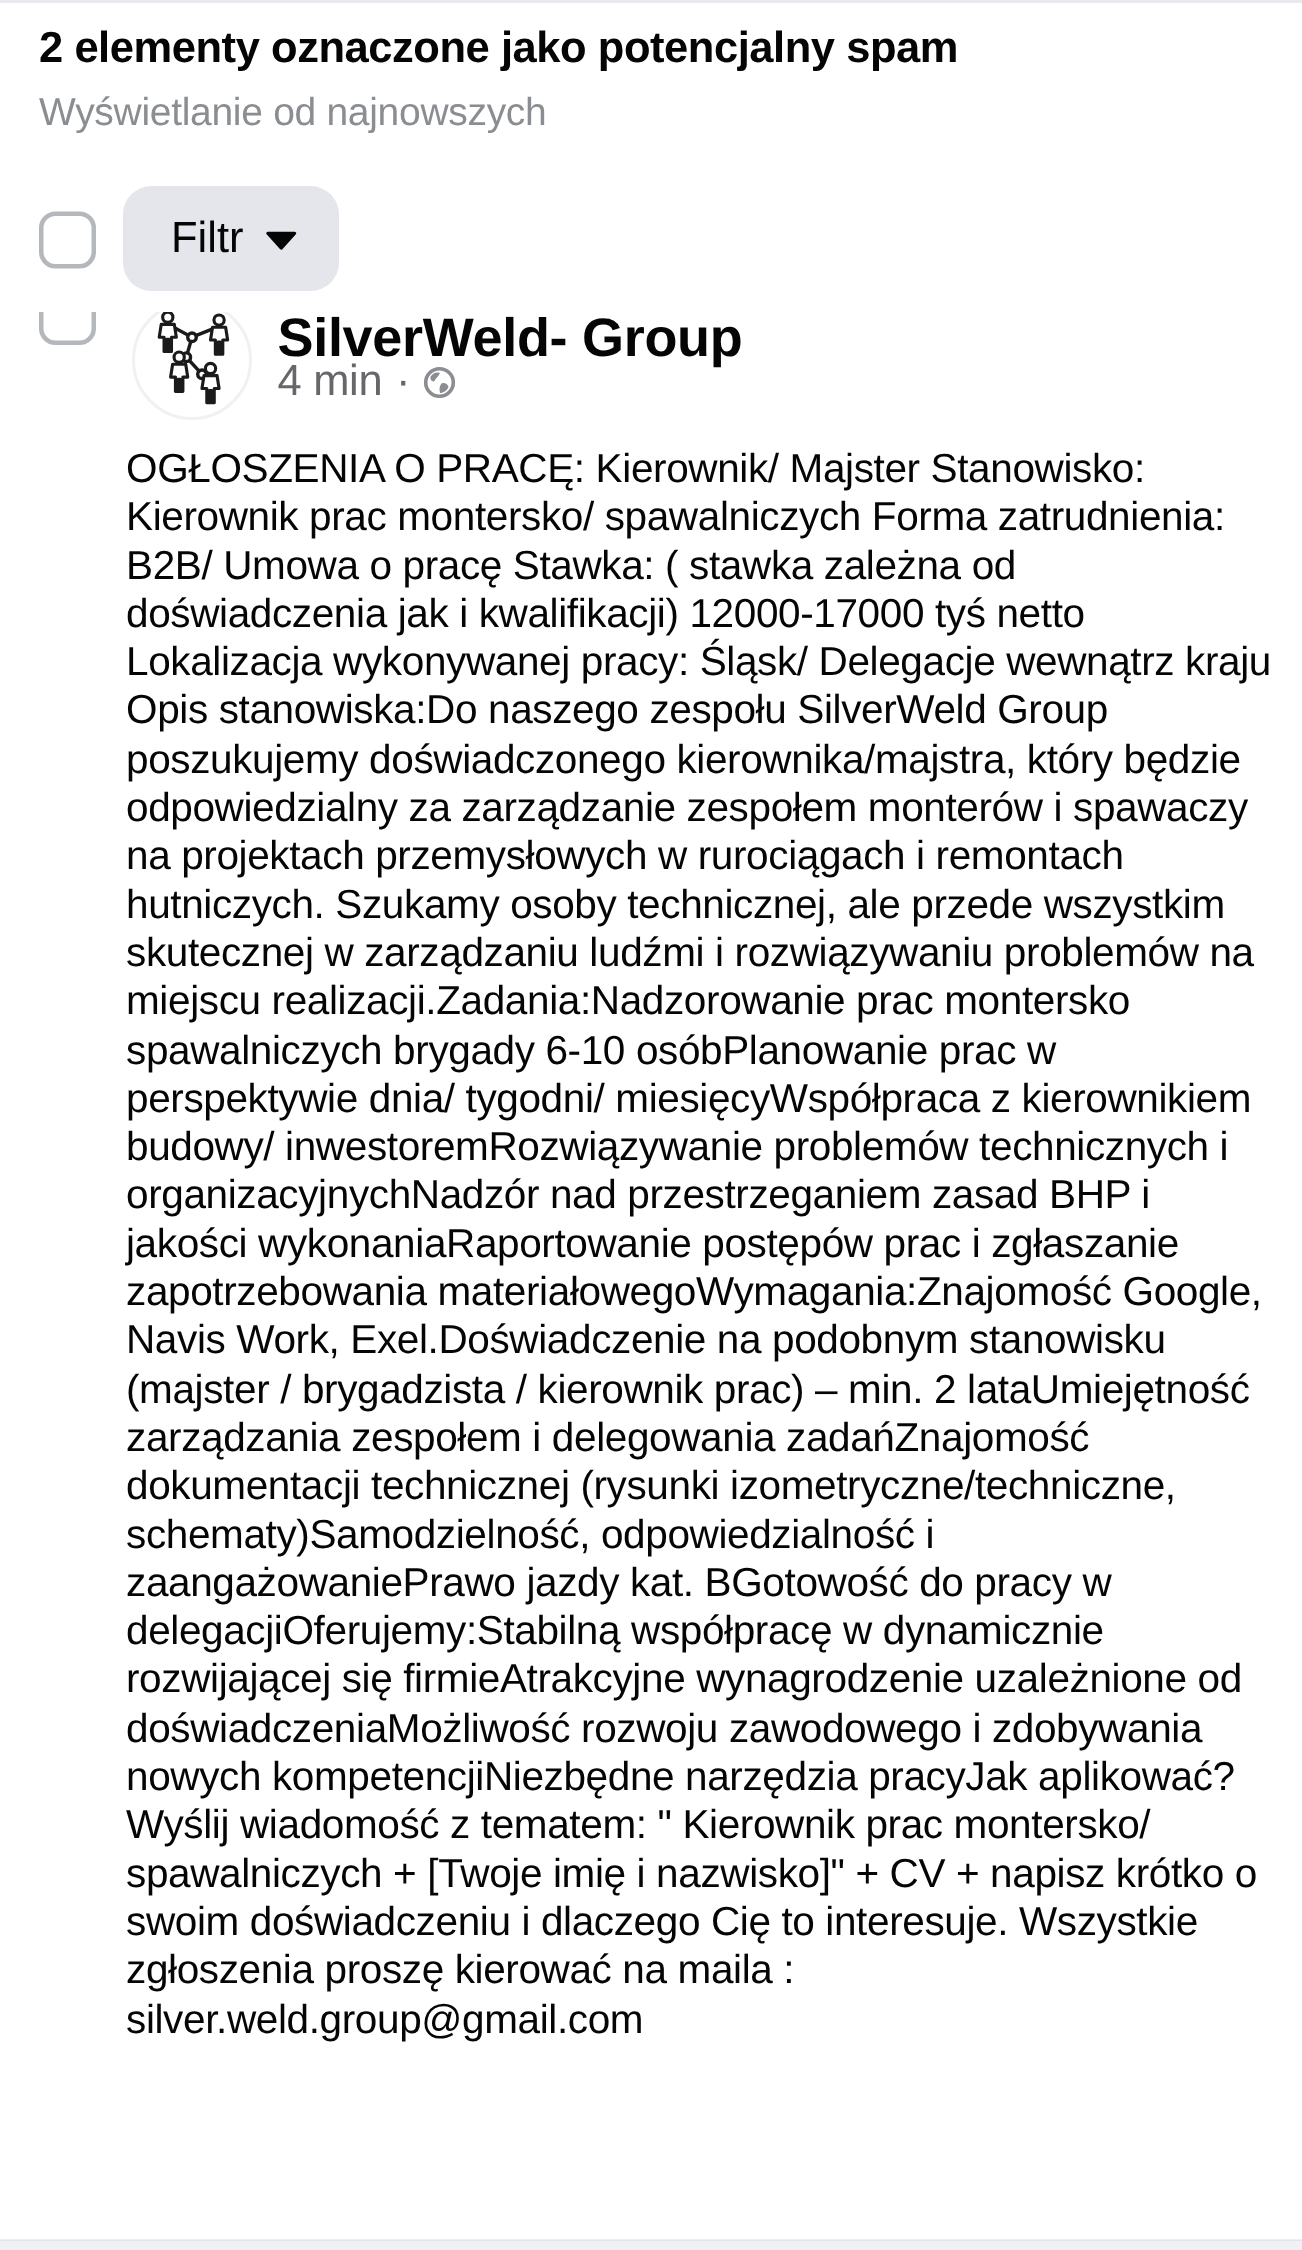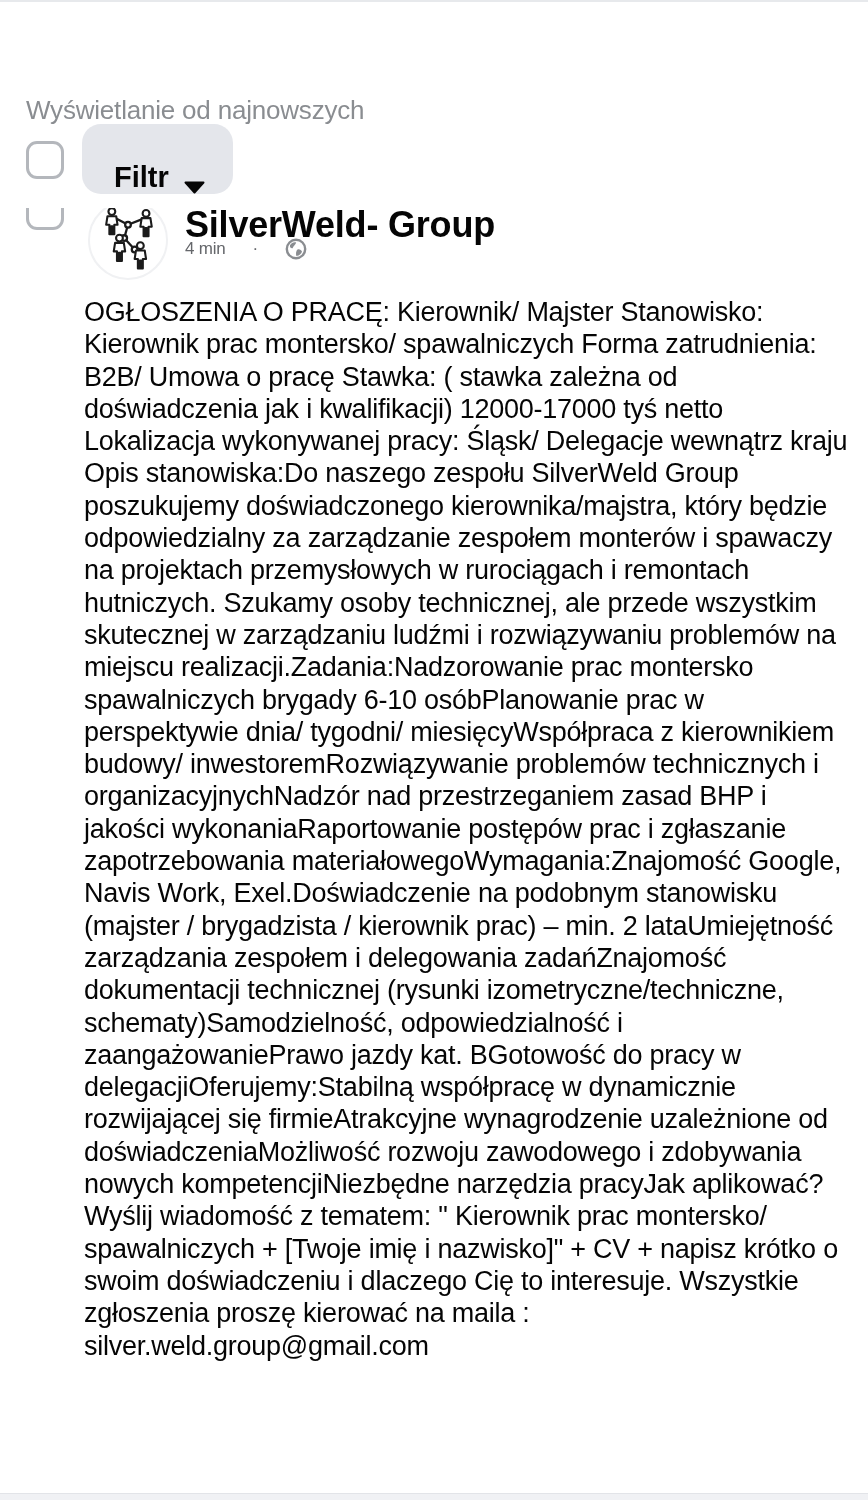--- a/index.html
+++ b/index.html
@@ -21,56 +21,55 @@
   }
   .page-title {
     position:absolute; left:26px; top:16px;
     font-size:29px; font-weight:600; letter-spacing:-0.3px; color:#050505;
     white-space:nowrap;
   }
   .page-subtitle {
     position:absolute; left:26px; top:59px;
     font-size:26px; font-weight:400; letter-spacing:-0.2px; color:#8a8d91;
     white-space:nowrap;
-    margin-top:36px;
   }
   .checkbox {
     position:absolute; width:38px; height:38px;
     border:3px solid #b4b7bc; border-radius:11px; background:#fff;
     cursor:pointer;
   }
   .select-all-checkbox { left:26px; top:141px; }
   .filter-button {
     position:absolute; left:82px; top:124px; height:70px;
-    display:flex; align-items:flex-end; gap:15px;
+    display:flex; align-items:center; gap:15px;
     padding:0 28px 0 32px;
     background:#e4e6eb; border:none; border-radius:19px;
-    font-family:inherit; font-size:29px; font-weight:700; color:#050505;
+    font-family:inherit; font-size:29px; font-weight:400; color:#050505;
     cursor:pointer;
   }
   .caret-down { display:block; margin-top:3px; }
   
   .post-row { position:absolute; left:0; top:0; width:868px; z-index:1; }
   .row-checkbox { left:26px; top:192px; }
   .avatar {
     position:absolute; left:88px; top:200px;
     width:80px; height:80px; border-radius:50%;
     background:#fff; border:2px solid #f0f1f3;
     display:flex; align-items:center; justify-content:center;
     cursor:pointer; overflow:hidden;
   }
   .author-name {
     position:absolute; left:185px; top:204px;
     font-size:36px; font-weight:700; letter-spacing:-0.2px; color:#050505;
     white-space:nowrap; cursor:pointer;
   }
   .post-meta {
     position:absolute; left:185px; top:238px;
-    display:flex; align-items:center; gap:27px;
-    font-size:17px; color:#65676b; letter-spacing:-0.2px;justify-content:space-between;
+    display:flex; align-items:center; gap:9px;
+    font-size:29px; color:#65676b; letter-spacing:-0.2px;justify-content:space-between;
   }
   .meta-dot { color:#65676b; }
   .post-body {
     position:absolute; left:84px; top:284px; width:766px;
     font-size:27px; line-height:32.3px; letter-spacing:-0.25px;
     color:#050505; text-align:left; word-wrap:break-word;margin-top:12px;
   }
   
   .bottom-band {
     position:absolute; left:0; top:1493px; width:868px; height:7px;
@@ -128,20 +127,21 @@
         <path d="M5,7.2 C6.5,4.8 9,3.8 11.2,4.6 C10.6,7 8.6,7.6 7.6,10.2 C6,10.6 4.6,9.2 5,7.2 Z" fill="#8a8d91"></path>
         <path d="M12.5,11.5 C14.5,11 16.5,12 17,13.8 C16,16.4 13.6,18 11.4,18 C10.6,15.6 11,13 12.5,11.5 Z" fill="#8a8d91"></path>
       </svg>
     </div>
 
     <div class="post-body">OGŁOSZENIA O PRACĘ: Kierownik/ Majster Stanowisko: Kierownik prac montersko/ spawalniczych Forma zatrudnienia: B2B/ Umowa o pracę Stawka: ( stawka zależna od doświadczenia jak i kwalifikacji) 12000-17000 tyś netto Lokalizacja wykonywanej pracy: Śląsk/ Delegacje wewnątrz kraju Opis stanowiska:Do naszego zespołu SilverWeld Group poszukujemy doświadczonego kierownika/majstra, który będzie odpowiedzialny za zarządzanie zespołem monterów i spawaczy na projektach przemysłowych w rurociągach i remontach hutniczych. Szukamy osoby technicznej, ale przede wszystkim skutecznej w zarządzaniu ludźmi i rozwiązywaniu problemów na miejscu realizacji.Zadania:Nadzorowanie prac montersko spawalniczych brygady 6-10 osóbPlanowanie prac w perspektywie dnia/ tygodni/ miesięcyWspółpraca z kierownikiem budowy/ inwestoremRozwiązywanie problemów technicznych i organizacyjnychNadzór nad przestrzeganiem zasad BHP i jakości wykonaniaRaportowanie postępów prac i zgłaszanie zapotrzebowania materiałowegoWymagania:Znajomość Google, Navis Work, Exel.Doświadczenie na podobnym stanowisku (majster / brygadzista / kierownik prac) – min. 2 lataUmiejętność zarządzania zespołem i delegowania zadańZnajomość dokumentacji technicznej (rysunki izometryczne/techniczne, schematy)Samodzielność, odpowiedzialność i zaangażowaniePrawo jazdy kat. BGotowość do pracy w delegacjiOferujemy:Stabilną współpracę w dynamicznie rozwijającej się firmieAtrakcyjne wynagrodzenie uzależnione od doświadczeniaMożliwość rozwoju zawodowego i zdobywania nowych kompetencjiNiezbędne narzędzia pracyJak aplikować? Wyślij wiadomość z tematem: " Kierownik prac montersko/ spawalniczych + [Twoje imię i nazwisko]" + CV + napisz krótko o swoim doświadczeniu i dlaczego Cię to interesuje. Wszystkie zgłoszenia proszę kierować na maila : silver.weld.group@gmail.com</div>
   </div>
 
   <div class="header-cover">
     <div class="top-hairline"></div>
+    <h1 class="page-title">2 elementy oznaczone jako potencjalny spam</h1>
     <div class="page-subtitle">Wyświetlanie od najnowszych</div>
     <div class="checkbox select-all-checkbox"></div>
     <button class="filter-button">
       <span>Filtr</span>
       <svg class="caret-down" width="21" height="13" viewBox="0 0 21 13" aria-hidden="true">
         <path d="M1.5,1.5 L19.5,1.5 L10.5,11.5 Z" fill="#050505" stroke="#050505" stroke-width="2" stroke-linejoin="round"></path>
       </svg>
     </button>
   </div>
 

